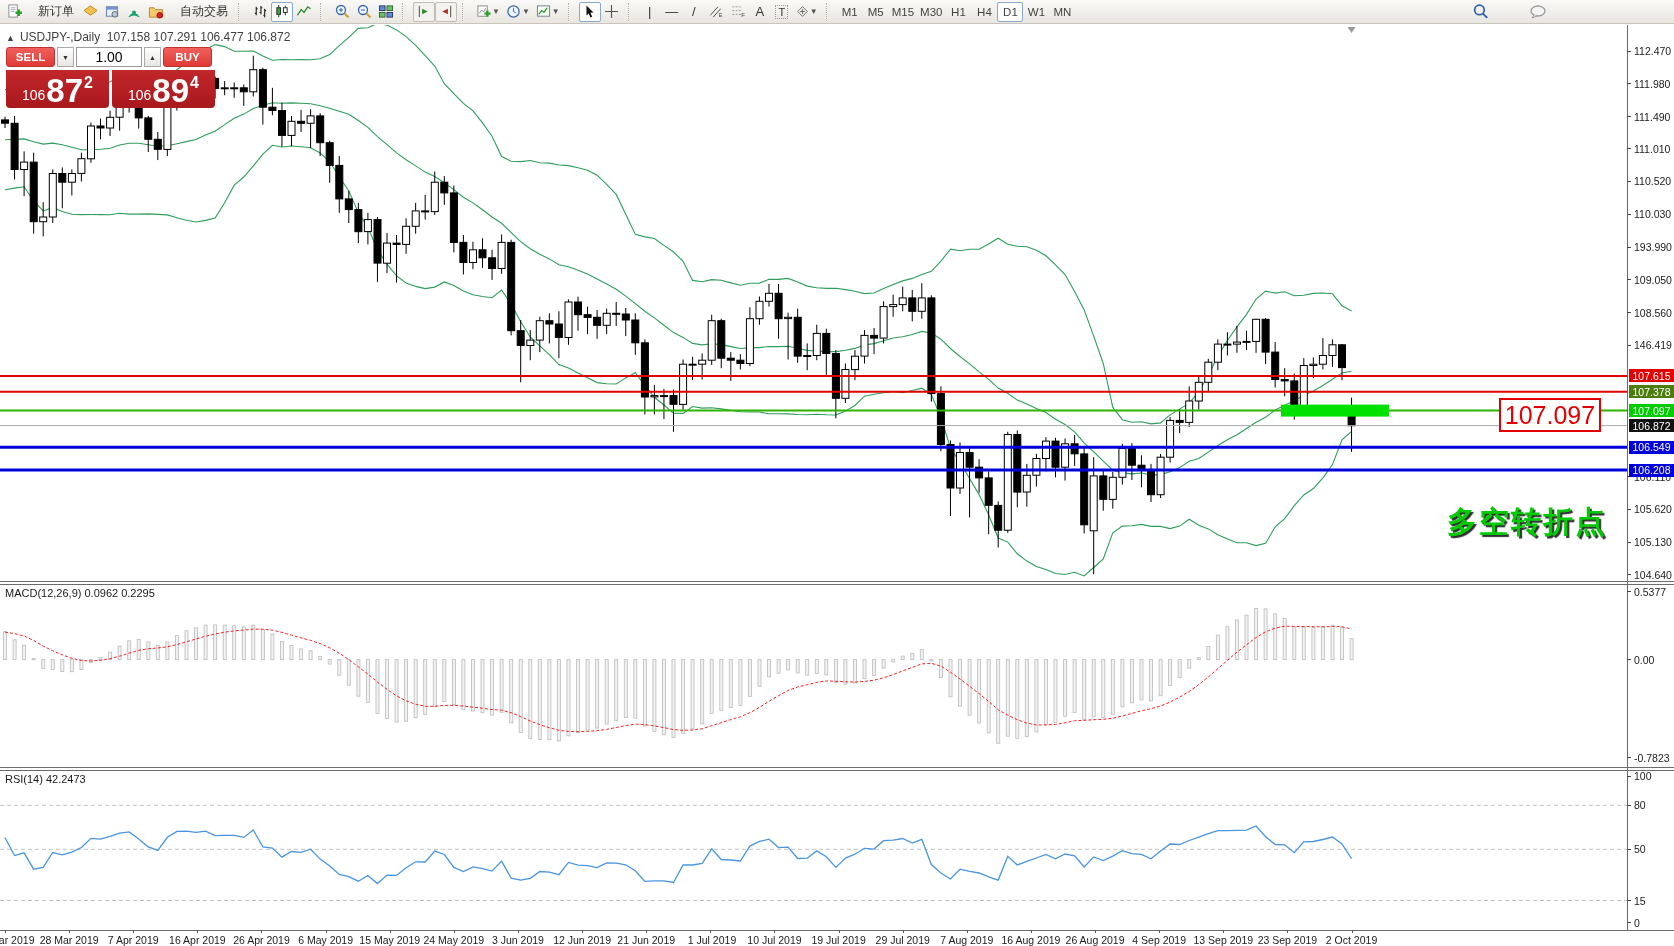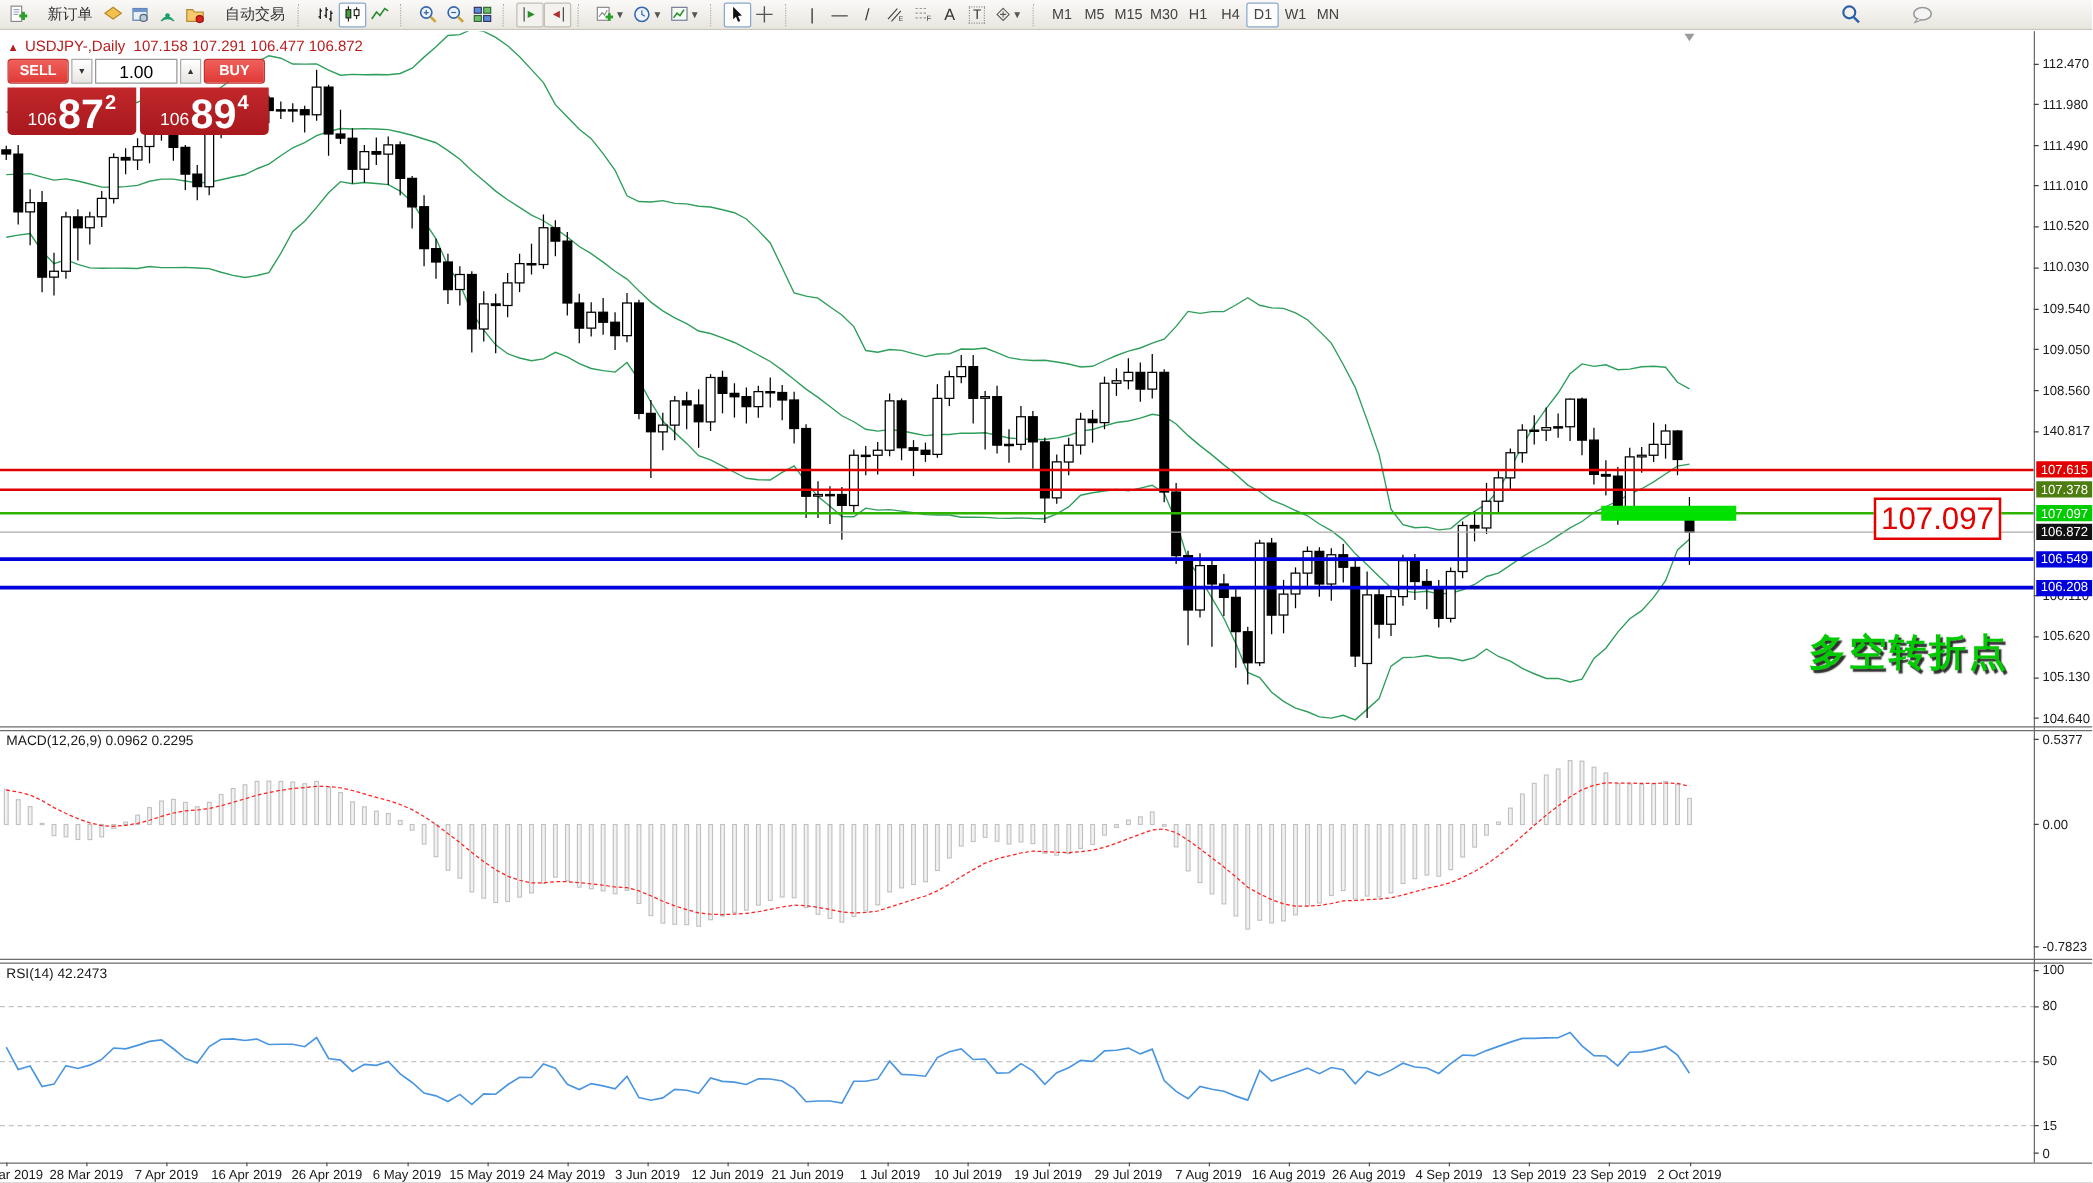--- a/index.html
+++ b/index.html
@@ -13,21 +13,21 @@
   .tbtn.active{border:1px solid #8aa8cc;background:#fdfdfd;}
   .tbtn.boxed{border:1px solid #c2beb5;background:#f4f2ee;}
   .tf{min-width:26px;font-size:11.5px;color:#444;text-align:center;}
   .caret{font-size:8px;color:#555;margin-left:1px;}
   .glyph{font-size:13px;color:#333;}
   
   #chartwin{position:absolute;left:0;top:24px;width:1674px;height:922px;background:#fff;}
   .panelborder{position:absolute;left:0;width:1674px;height:1px;background:#6b6b6b;}
   #vscale-border{position:absolute;left:1627px;top:1px;width:1px;height:905px;background:#6b6b6b;}
   svg.layer{position:absolute;left:0;}
-  #title{position:absolute;left:6px;top:6px;font-size:12px;color:#b91c1c;z-index:6;}
+  #title{position:absolute;left:6px;top:6px;font-size:12px;color:#404040;z-index:6;}
   #title .tri{font-size:9px;margin-right:5px;}
   #title b{font-weight:normal;}
   
   #oneclick{position:absolute;left:6px;top:22px;z-index:7;width:213px;}
   #ocrow{display:flex;align-items:center;height:22px;}
   .ocbtn{width:47px;height:18px;border-radius:3px;background:linear-gradient(#f0605c,#e03a36);color:#fff;font-size:11.5px;font-weight:bold;display:flex;align-items:center;justify-content:center;border:1px solid #c03330;}
   .spin{width:15px;height:18px;background:linear-gradient(#fff,#e8e6e2);border:1px solid #aaa;display:flex;align-items:center;justify-content:center;font-size:7px;color:#333;margin:0 2px;}
   #vol{width:64px;height:18px;border:1px solid #999;text-align:center;font-size:14px;font-family:"Liberation Sans",sans-serif;padding:0;}
   #ocprices{display:flex;margin-top:2px;}
   .bigprice{width:103px;height:38px;background:linear-gradient(#c1272b,#a8181d);border-radius:0 0 4px 4px;color:#fff;display:flex;align-items:flex-end;justify-content:center;padding-bottom:2px;box-sizing:border-box;}
@@ -750,27 +750,27 @@
         <div class="ptick" style="top: 53.7908px;">111.980</div>
         <div class="ptickmark" style="top: 92.0816px; left: -1px;"></div>
         <div class="ptick" style="top: 86.5816px;">111.490</div>
         <div class="ptickmark" style="top: 124.203px; left: -1px;"></div>
         <div class="ptick" style="top: 118.703px;">111.010</div>
         <div class="ptickmark" style="top: 156.994px; left: -1px;"></div>
         <div class="ptick" style="top: 151.494px;">110.520</div>
         <div class="ptickmark" style="top: 189.785px; left: -1px;"></div>
         <div class="ptick" style="top: 184.285px;">110.030</div>
         <div class="ptickmark" style="top: 222.576px; left: -1px;"></div>
-        <div class="ptick" style="top: 217.076px;">109.540</div>
+        <div class="ptick" style="top: 217.076px;">193.990</div>
         <div class="ptickmark" style="top: 255.366px; left: -1px;"></div>
         <div class="ptick" style="top: 249.866px;">109.050</div>
         <div class="ptickmark" style="top: 288.157px; left: -1px;"></div>
         <div class="ptick" style="top: 282.657px;">108.560</div>
         <div class="ptickmark" style="top: 320.948px; left: -1px;"></div>
-        <div class="ptick" style="top: 315.448px;">140.817</div>
+        <div class="ptick" style="top: 315.448px;">146.419</div>
         <div class="ptickmark" style="top: 452.111px; left: -1px;"></div>
         <div class="ptick" style="top: 446.611px;">106.110</div>
         <div class="ptickmark" style="top: 484.902px; left: -1px;"></div>
         <div class="ptick" style="top: 479.402px;">105.620</div>
         <div class="ptickmark" style="top: 517.693px; left: -1px;"></div>
         <div class="ptick" style="top: 512.193px;">105.130</div>
         <div class="ptickmark" style="top: 550.484px; left: -1px;"></div>
         <div class="ptick" style="top: 544.984px;">104.640</div>
         <div class="plabel" style="top: 345.397px; background: rgb(226, 0, 0);">107.615</div>
         <div class="plabel" style="top: 361.257px; background: #4d7c0f;">107.378</div>

